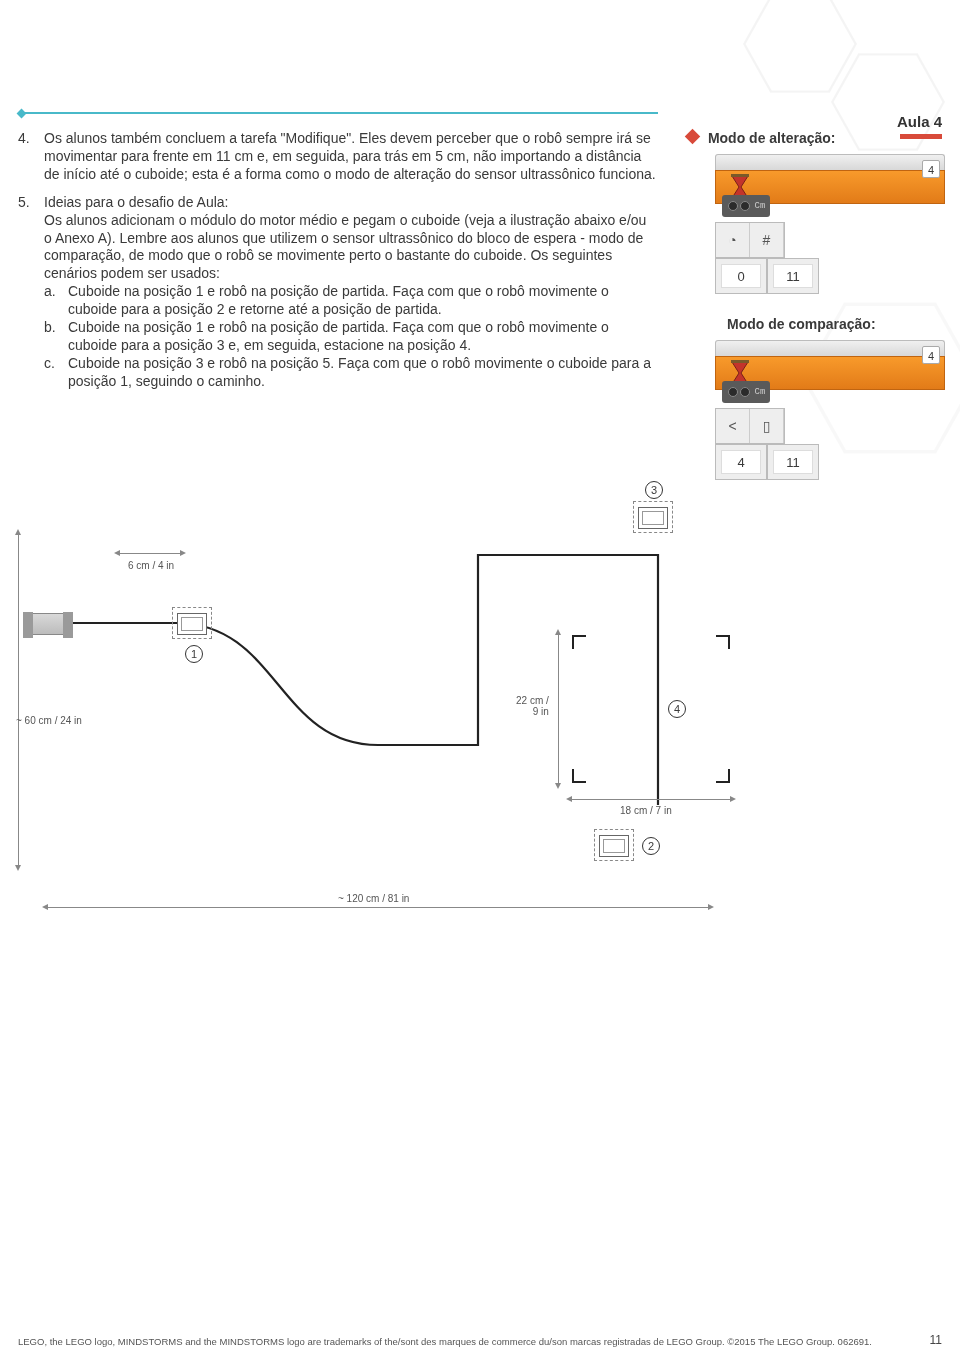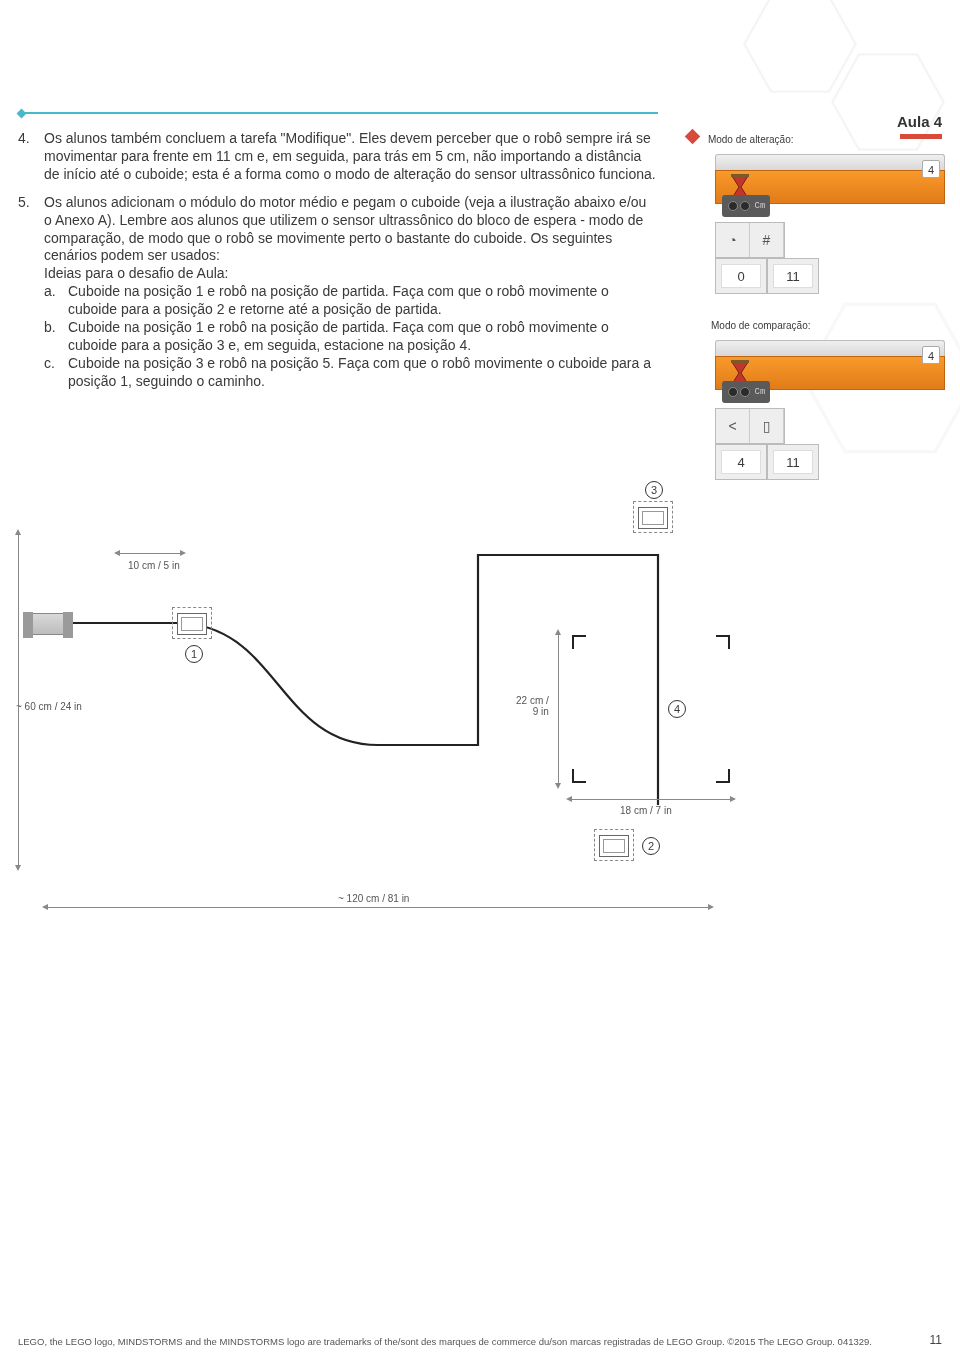--- a/index.html
+++ b/index.html
@@ -63,21 +63,21 @@
     width: 250px;
   }
   .right-bullet {
     display: inline-block;
     width: 11px; height: 11px;
     background: #d84a3a;
     transform: rotate(45deg);
     margin-right: 6px;
     vertical-align: 1px;
   }
-  .right-label { font-weight: 400; font-size: 10px; }
+  .right-label { font-weight: 700; font-size: 14px; }
   .block {
     position: relative;
     width: 230px;
     margin-top: 8px;
     margin-left: 28px;
   }
   .block-header {
     height: 16px;
     background: linear-gradient(#f0f0f0,#d8d8d8);
     border: 1px solid #bcbcbc;
@@ -256,22 +256,22 @@
 <div class="cyan-bullet"></div>
 
 <div class="content">
   <div class="item">
     <div class="marker">4.</div>
     <div class="body">Os alunos também concluem a tarefa "Modifique". Eles devem perceber que o robô sempre irá se movimentar para frente em 11 cm e, em seguida, para trás em 5 cm, não importando a distância de início até o cuboide; esta é a forma como o modo de alteração do sensor ultrassônico funciona.</div>
   </div>
   <div class="item">
     <div class="marker">5.</div>
     <div class="body">
+      <div>Ideias para o desafio de Aula:</div>
       <div>Os alunos adicionam o módulo do motor médio e pegam o cuboide (veja a ilustração abaixo e/ou o Anexo A). Lembre aos alunos que utilizem o sensor ultrassônico do bloco de espera - modo de comparação, de modo que o robô se movimente perto o bastante do cuboide. Os seguintes cenários podem ser usados:</div>
-      <div>Ideias para o desafio de Aula:</div>
       <div class="sub" style="margin-top:0;">
         <div class="submarker">a.</div>
         <div class="subbody">Cuboide na posição 1 e robô na posição de partida. Faça com que o robô movimente o cuboide para a posição 2 e retorne até a posição de partida.</div>
       </div>
       <div class="sub">
         <div class="submarker">b.</div>
         <div class="subbody">Cuboide na posição 1 e robô na posição de partida. Faça com que o robô movimente o cuboide para a posição 3 e, em seguida, estacione na posição 4.</div>
       </div>
       <div class="sub">
         <div class="submarker">c.</div>
@@ -313,21 +313,21 @@
       <div class="param single">
         <div class="val-cell">0</div>
       </div>
       <div class="param single">
         <div class="val-cell">11</div>
       </div>
     </div>
   </div>
 
   <div class="group2">
-    <span class="right-label" style="margin-left:24px;">Modo de comparação:</span>
+    <span class="right-label" style="margin-left:40px;">Modo de comparação:</span>
     <div class="block">
       <div class="block-header"></div>
       <div class="block-body">
         <div class="hourglass">
           <svg viewBox="0 0 20 26">
               <path d="M2 2 H18 L11 13 L18 24 H2 L9 13 Z" fill="#c3342b" stroke="#7a1f18"></path>
               <rect x="1" y="0" width="18" height="3" fill="#7a5a2a"></rect>
               <rect x="1" y="23" width="18" height="3" fill="#7a5a2a"></rect>
             </svg>
         </div>
@@ -357,33 +357,33 @@
 </div>
 
 <div class="diagram">
   <svg width="720" height="420" style="position:absolute;left:0;top:0">
     <path d="M 36 118 L 158 118 C 260 118 260 240 360 240 L 460 240 L 460 50 L 640 50 L 640 300" fill="none" stroke="#222" stroke-width="2.2"></path>
   </svg>
 
   <div class="arrow-line" style="left:100px; top:48px; width:62px; height:1px;"></div>
   <div class="tri" style="left:96px; top:45px; border-width:3.5px 6px 3.5px 0; border-color:transparent #888 transparent transparent;"></div>
   <div class="tri" style="left:162px; top:45px; border-width:3.5px 0 3.5px 6px; border-color:transparent transparent transparent #888;"></div>
-  <div class="diag-label" style="left:110px; top:55px;">10 cm / 5 in</div>
+  <div class="diag-label" style="left:110px; top:55px;">6 cm / 4 in</div>
 
   <div class="dashed-box" style="left:154px; top:102px; width:40px; height:32px;">
     <div class="cuboid" style="margin:5px auto;"></div>
   </div>
   <div class="circ-num" style="left:167px; top:140px;">1</div>
 
   <div class="robot" style="left:6px; top:108px;"></div>
 
   <div class="arrow-line" style="left:0; top:30px; width:1px; height:330px;"></div>
   <div class="tri" style="left:-3.5px; top:24px; border-width:0 3.5px 6px 3.5px; border-color:transparent transparent #888 transparent;"></div>
   <div class="tri" style="left:-3.5px; top:360px; border-width:6px 3.5px 0 3.5px; border-color:#888 transparent transparent transparent;"></div>
-  <div class="diag-label" style="left:-2px; top:196px;">~ 60 cm / 24 in</div>
+  <div class="diag-label" style="left:-2px; top:210px;">~ 60 cm / 24 in</div>
 
   <div class="dashed-box" style="left:615px; top:-4px; width:40px; height:32px;">
     <div class="cuboid" style="margin:5px auto;"></div>
   </div>
   <div class="circ-num" style="left:627px; top:-24px;">3</div>
 
   <div style="position:absolute; left:554px; top:130px; width:158px; height:148px;">
     <div class="corner" style="left:0; top:0; border-width:2px 0 0 2px;"></div>
     <div class="corner" style="right:0; top:0; border-width:2px 2px 0 0;"></div>
     <div class="corner" style="left:0; bottom:0; border-width:0 0 2px 2px;"></div>
@@ -407,15 +407,15 @@
   </div>
   <div class="circ-num" style="left:624px; top:332px;">2</div>
 
   <div class="arrow-line" style="left:30px; top:402px; width:660px; height:1px;"></div>
   <div class="tri" style="left:24px; top:399px; border-width:3.5px 6px 3.5px 0; border-color:transparent #888 transparent transparent;"></div>
   <div class="tri" style="left:690px; top:399px; border-width:3.5px 0 3.5px 6px; border-color:transparent transparent transparent #888;"></div>
   <div class="diag-label" style="left:320px; top:388px;">~ 120 cm / 81 in</div>
 </div>
 
 <div class="footer">
-  <span>LEGO, the LEGO logo, MINDSTORMS and the MINDSTORMS logo are trademarks of the/sont des marques de commerce du/son marcas registradas de LEGO Group. ©2015 The LEGO Group. 041329.</span>
+  <span>LEGO, the LEGO logo, MINDSTORMS and the MINDSTORMS logo are trademarks of the/sont des marques de commerce du/son marcas registradas de LEGO Group. ©2015 The LEGO Group. 062691.</span>
   <span class="pagenum">11</span>
 </div>
 
 </body></html>

